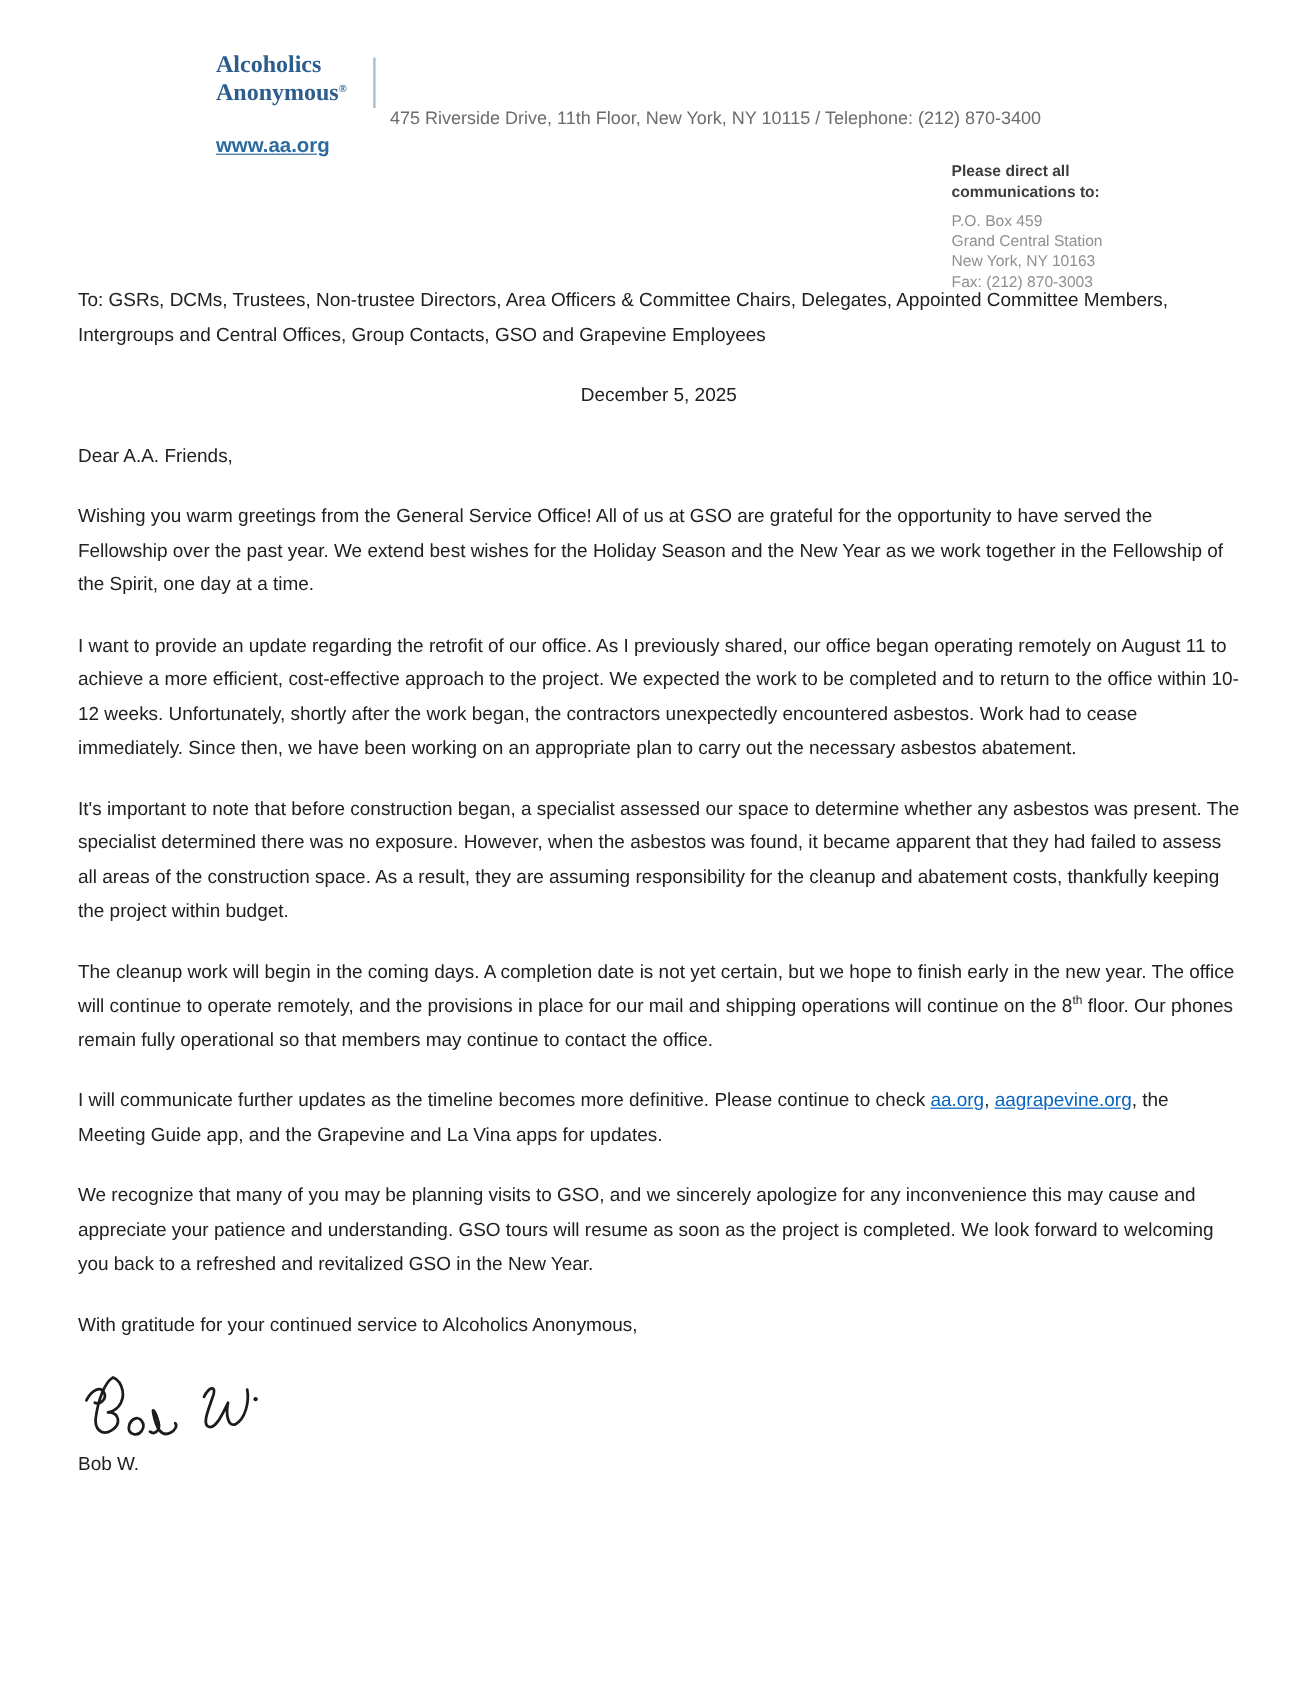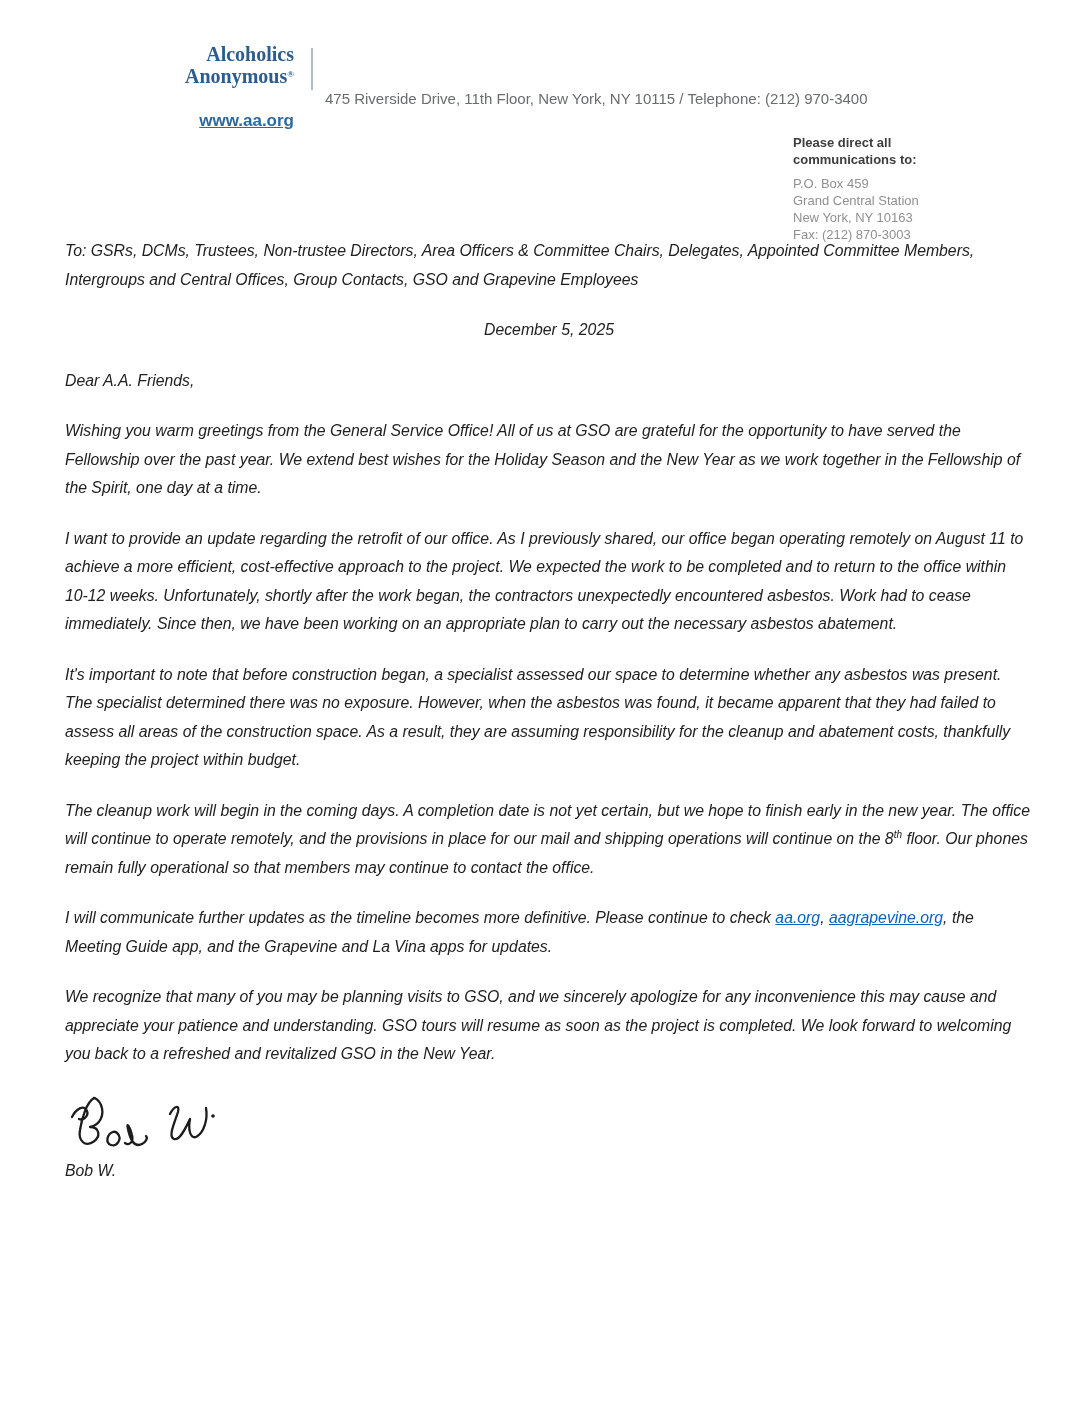--- a/index.html
+++ b/index.html
@@ -9,24 +9,23 @@
     height: 1408px;
     background: #ffffff;
     font-family: "Liberation Sans", sans-serif;
     color: #212121;
     overflow: hidden;
   }
 
   
   .logo-block {
     position: absolute;
-    left: 164px;
+    left: 180px;
     top: 44px;
     width: 130px;
-    text-align: right;
   }
   .logo-wordmark {
     font-family: "Liberation Serif", serif;
     font-weight: bold;
     font-size: 20px;
     line-height: 20px;
     color: #2c5d8c;
     letter-spacing: 0px;
   }
   .logo-reg { font-size: 9px; vertical-align: 6px; }
@@ -86,21 +85,21 @@
   
   .letter-body {
     position: absolute;
     left: 65px;
     top: 237px;
     width: 968px;
     font-size: 15.8px;
     line-height: 28.5px;
     color: #212121;
   }
-  .letter-body p { margin: 0 0 22px 0; font-style: italic; }
+  .letter-body p { margin: 0 0 22px 0; }
   .date-line { text-align: center; }
   a.doc-link {
     color: #0563c1;
     text-decoration: underline;
     cursor: pointer;
   }
   sup.ord {
     font-size: 10px;
     vertical-align: super;
     line-height: 0;
@@ -119,21 +118,21 @@
   <div class="logo-block">
     <div class="logo-wordmark">
       <span>Alcoholics</span><br>
       <span>Anonymous</span><span class="logo-reg">®</span>
     </div>
     <div class="logo-url">www.aa.org</div>
   </div>
 
   <div class="header-divider"></div>
 
-  <div class="office-address">475 Riverside Drive, 11th Floor, New York, NY 10115  /  Telephone: (212) 970-3400</div>
+  <div class="office-address">475 Riverside Drive, 11th Floor, New York, NY 10115  /  Telephone: (212) 870-3400</div>
 
   <div class="comm-box">
     <div class="comm-heading">
       <span>Please direct all</span><br>
       <span>communications to:</span>
     </div>
     <div class="comm-lines">
       <div>P.O. Box 459</div>
       <div>Grand Central Station</div>
       <div>New York, NY 10163</div>
@@ -154,20 +153,21 @@
     <p>I want to provide an update regarding the retrofit of our office. As I previously shared, our office began operating remotely on August 11 to achieve a more efficient, cost-effective approach to the project. We expected the work to be completed and to return to the office within 10-12 weeks. Unfortunately, shortly after the work began, the contractors unexpectedly encountered asbestos. Work had to cease immediately. Since then, we have been working on an appropriate plan to carry out the necessary asbestos abatement.</p>
 
     <p>It's important to note that before construction began, a specialist assessed our space to determine whether any asbestos was present. The specialist determined there was no exposure. However, when the asbestos was found, it became apparent that they had failed to assess all areas of the construction space. As a result, they are assuming responsibility for the cleanup and abatement costs, thankfully keeping the project within budget.</p>
 
     <p><span>The cleanup work will begin in the coming days. A completion date is not yet certain, but we hope to finish early in the new year. The office will continue to operate remotely, and the provisions in place for our mail and shipping operations will continue on the 8</span><sup class="ord">th</sup><span> floor. Our phones remain fully operational so that members may continue to contact the office.</span></p>
 
     <p><span>I will communicate further updates as the timeline becomes more definitive. Please continue to check </span><a class="doc-link">aa.org</a><span>, </span><a class="doc-link">aagrapevine.org</a><span>, the Meeting Guide app, and the Grapevine and La Vina apps for updates.</span></p>
 
     <p>We recognize that many of you may be planning visits to GSO, and we sincerely apologize for any inconvenience this may cause and appreciate your patience and understanding. GSO tours will resume as soon as the project is completed. We look forward to welcoming you back to a refreshed and revitalized GSO in the New Year.</p>
 
+    <p>With gratitude for your continued service to Alcoholics Anonymous,</p>
 
     <div class="signature-wrap">
       <svg width="200" height="64" viewBox="0 0 200 64">
         <g fill="none" stroke="#1c1c1c" stroke-width="2.3" stroke-linecap="round" stroke-linejoin="round">
           <path d="M5,26 C9,18 17,13 20,20 C22,25 16,30 12,28"></path>
           <path d="M27,7 C20,11 15,26 13,39 C11,50 18,56 26,51 C34,46 33,36 23,36 C33,34 38,24 34,14 C32,9 28,7 27,7"></path>
           <path d="M46,41 C40,43 38,52 44,54 C50,56 55,48 51,43 C49,40 46,41 46,41"></path>
           <path d="M58,52 C62,55 67,51 65,44 C63,36 59,30 61,38 C63,48 67,57 75,53 C79,51 81,47 79,45"></path>
           <path d="M103,23 C107,15 113,13 111,21 C107,33 101,46 107,48 C113,50 119,36 123,28 C121,38 123,48 129,46 C137,42 141,28 139,17"></path>
         </g>

